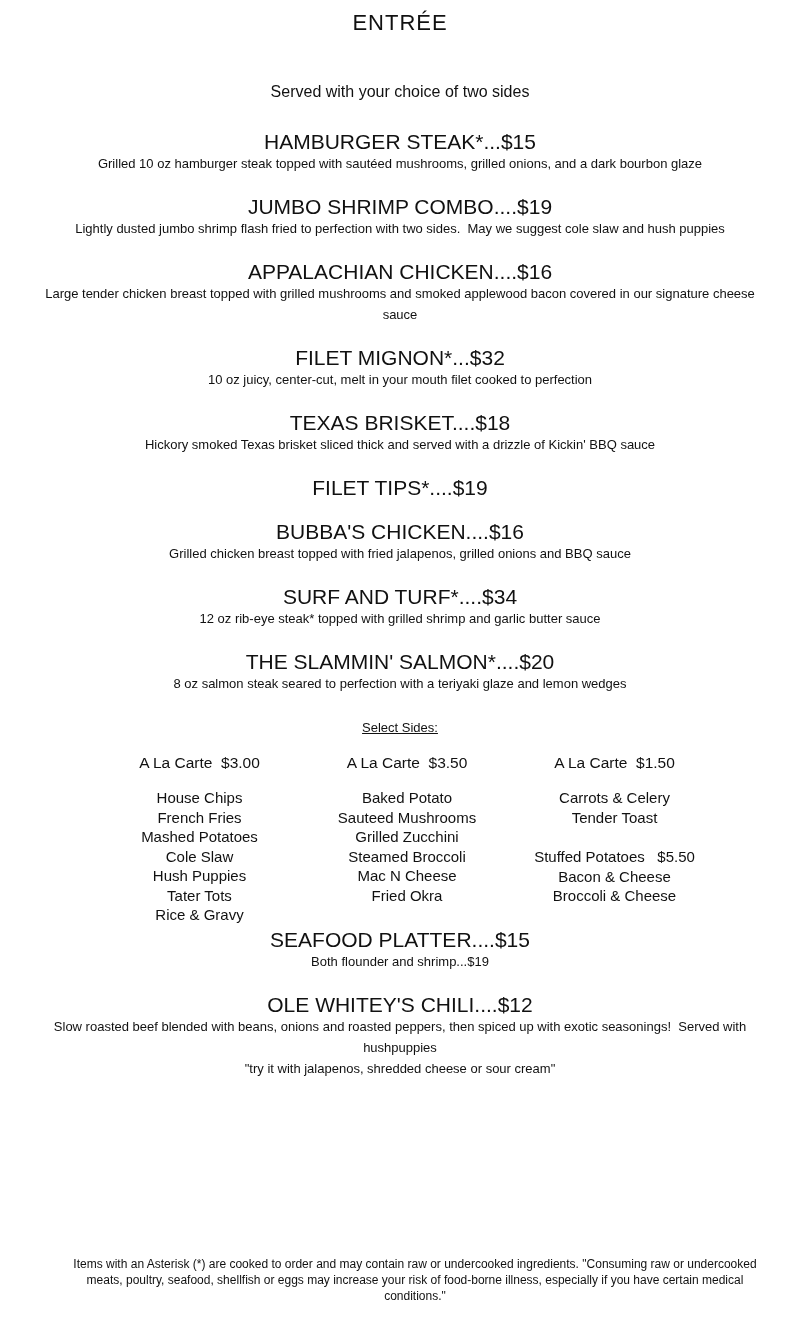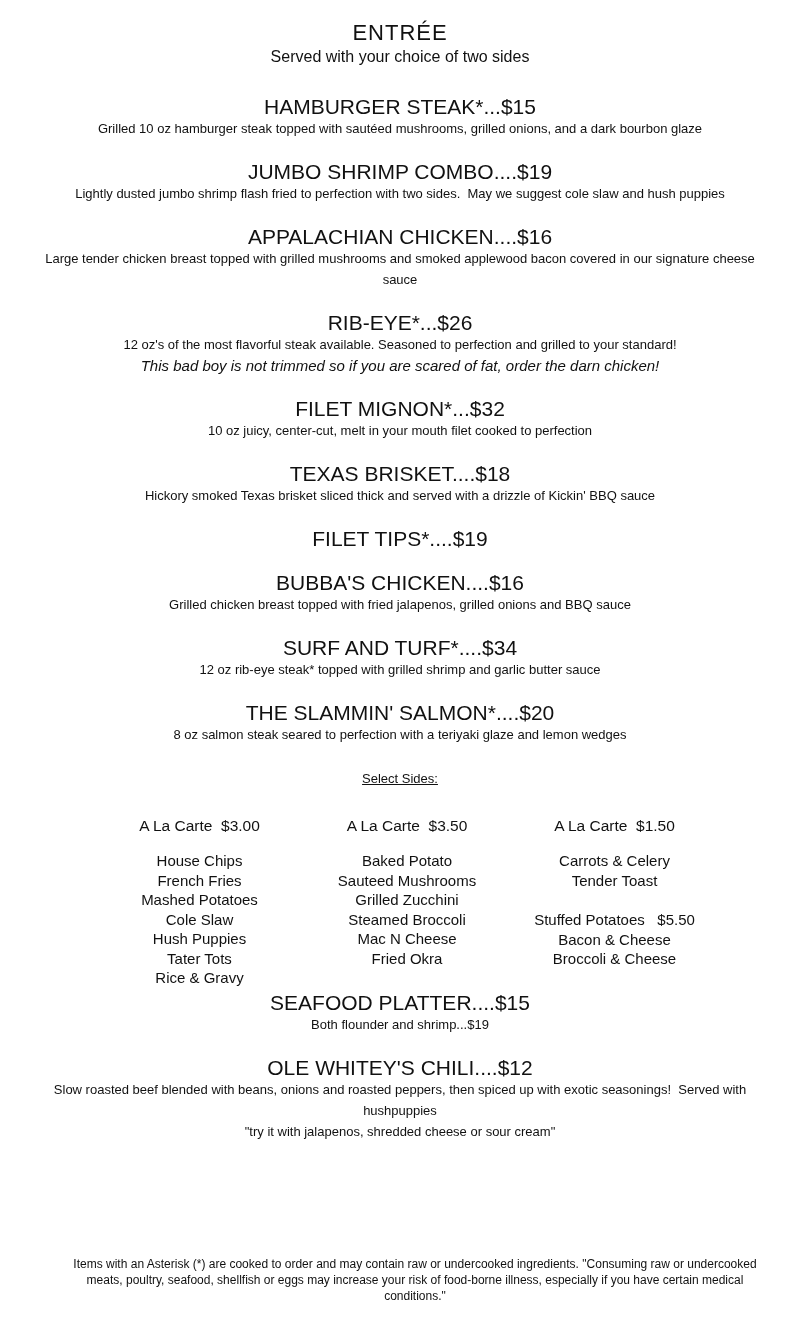--- a/index.html
+++ b/index.html
@@ -7,32 +7,33 @@
     width: 800px;
     height: 1318px;
     background: #ffffff;
     color: #111111;
     font-family: "Liberation Sans", sans-serif;
     position: relative;
     overflow: hidden;
   }
   .menu {
     width: 100%;
-    padding-top: 20px;
+    padding-top: 10px;
     text-align: center;
   }
   .menu-title {
     font-size: 22px;
     line-height: 26px;
     letter-spacing: 1px;
   }
   .menu-subtitle {
     font-size: 16px;
     line-height: 22px;
     margin-bottom: 28px;
+    margin-top: 45px;
   }
   .item {
     max-width: 720px;
     margin: 0 auto 22px auto;
   }
   .item-name {
     font-size: 21px;
     line-height: 22px;
     white-space: pre-wrap;
   }
@@ -56,21 +57,20 @@
     display: grid;
     grid-template-columns: 215px 200px 215px;
     justify-content: center;
     margin-left: 14px;
   }
   .col-header {
     font-size: 15.5px;
     line-height: 22px;
     white-space: pre-wrap;
     margin-bottom: 14px;
-    margin-top: 12px;
   }
   .side-item {
     font-size: 15px;
     line-height: 19.5px;
     white-space: pre-wrap;
   }
   .extra-header {
     font-size: 15px;
     line-height: 19.5px;
     white-space: pre-wrap;
@@ -107,25 +107,20 @@
   <div class="item">
     <div class="item-name">JUMBO SHRIMP COMBO....$19</div>
     <div class="item-desc">Lightly dusted jumbo shrimp flash fried to perfection with two sides.  May we suggest cole slaw and hush puppies</div>
   </div>
 
   <div class="item">
     <div class="item-name">APPALACHIAN CHICKEN....$16</div>
     <div class="item-desc">Large tender chicken breast topped with grilled mushrooms and smoked applewood bacon covered in our signature cheese sauce</div>
   </div>
 
-  <div class="item">
-    <div class="item-name">RIB-EYE*...$26</div>
-    <div class="item-desc">12 oz's of the most flavorful steak available. Seasoned to perfection and grilled to your standard!</div>
-    <div class="item-note">This bad boy is not trimmed so if you are scared of fat, order the darn chicken!</div>
-  </div>
 
   <div class="item">
     <div class="item-name">FILET MIGNON*...$32</div>
     <div class="item-desc">10 oz juicy, center-cut, melt in your mouth filet cooked to perfection</div>
   </div>
 
   <div class="item">
     <div class="item-name">TEXAS BRISKET....$18</div>
     <div class="item-desc">Hickory smoked Texas brisket sliced thick and served with a drizzle of Kickin' BBQ sauce</div>
   </div>

